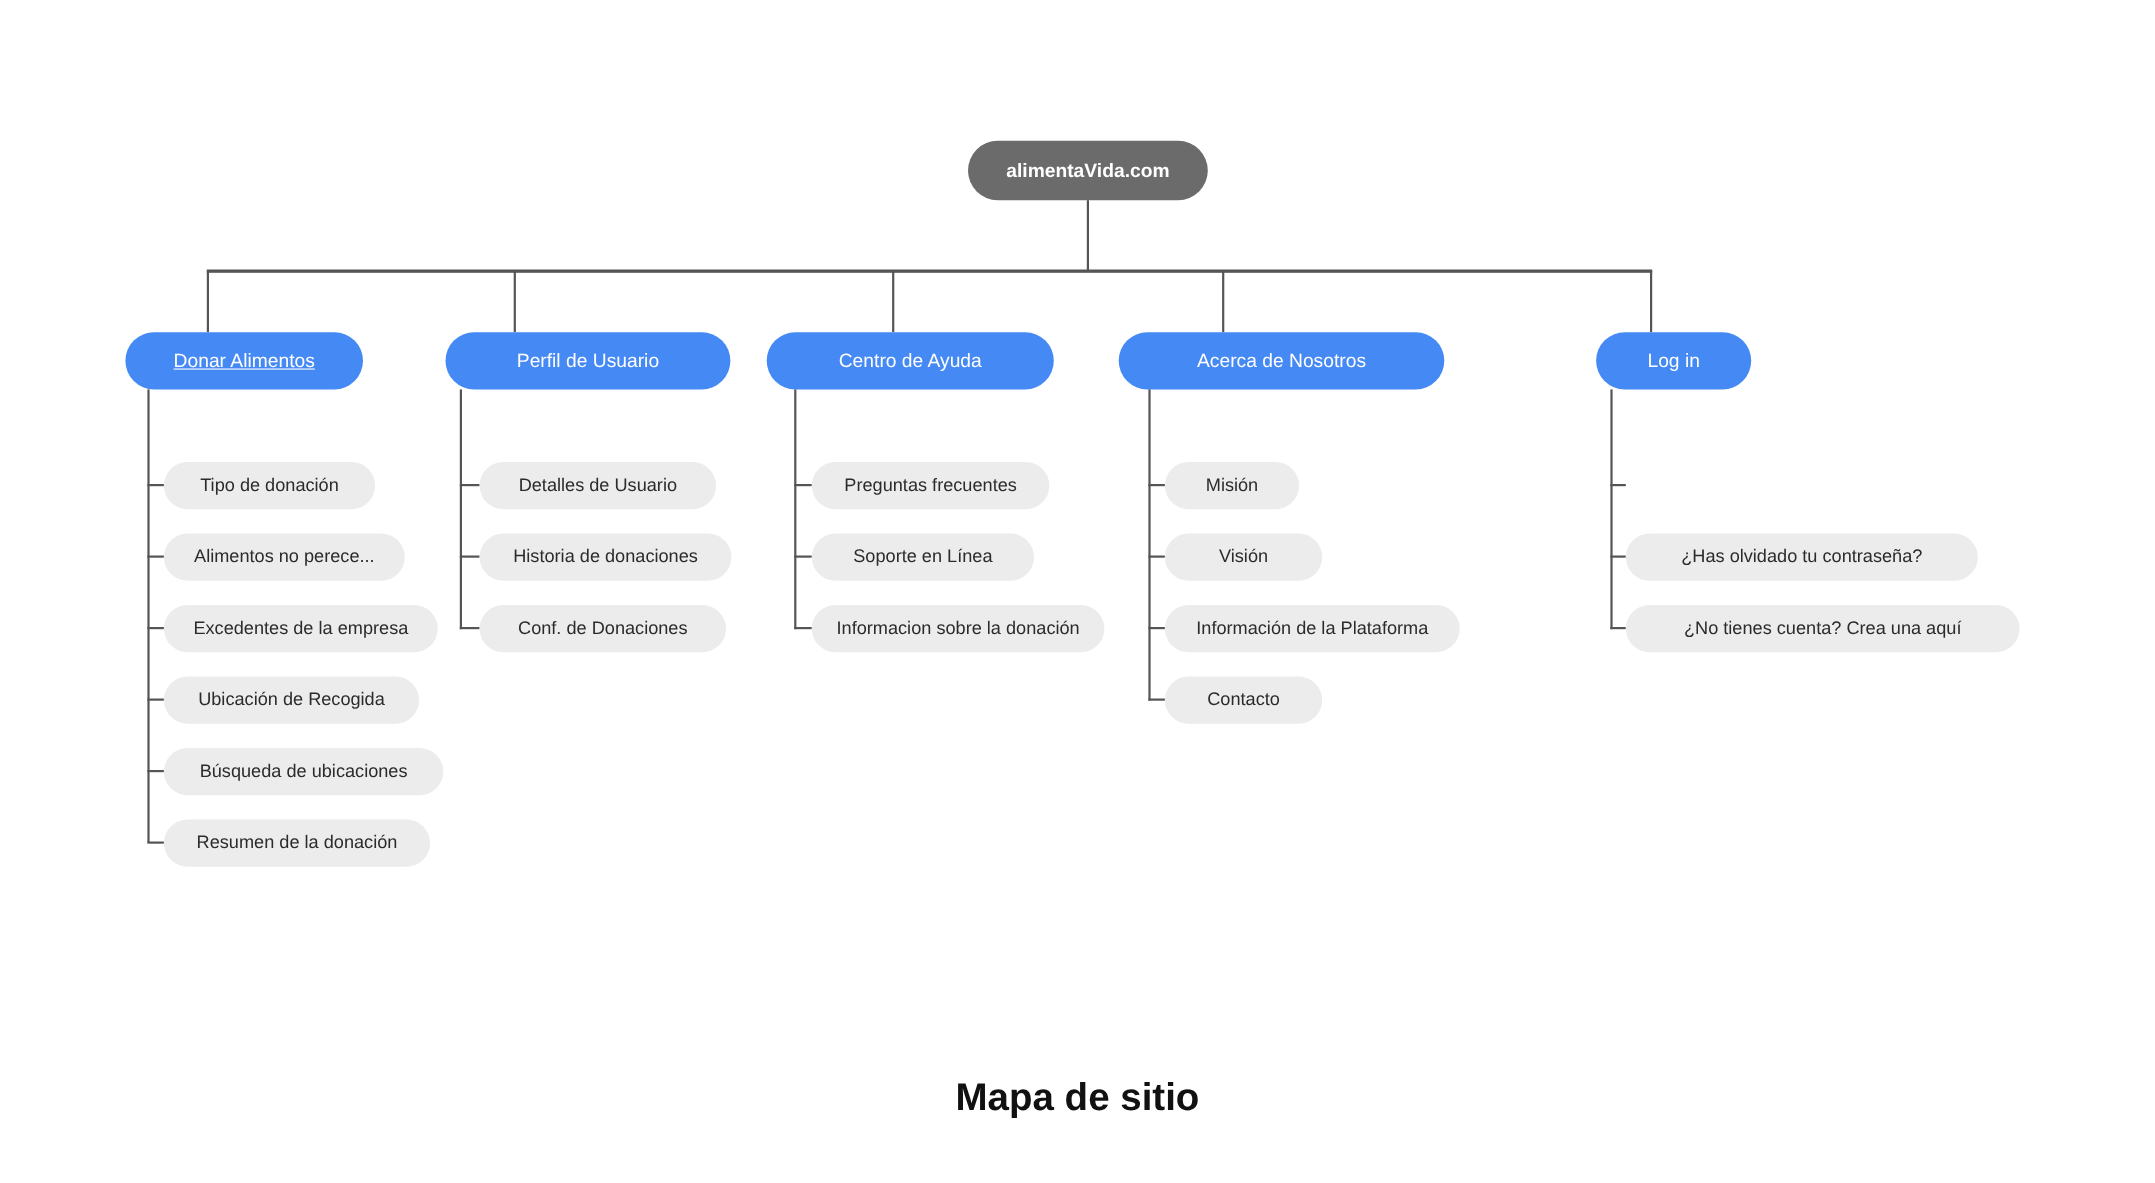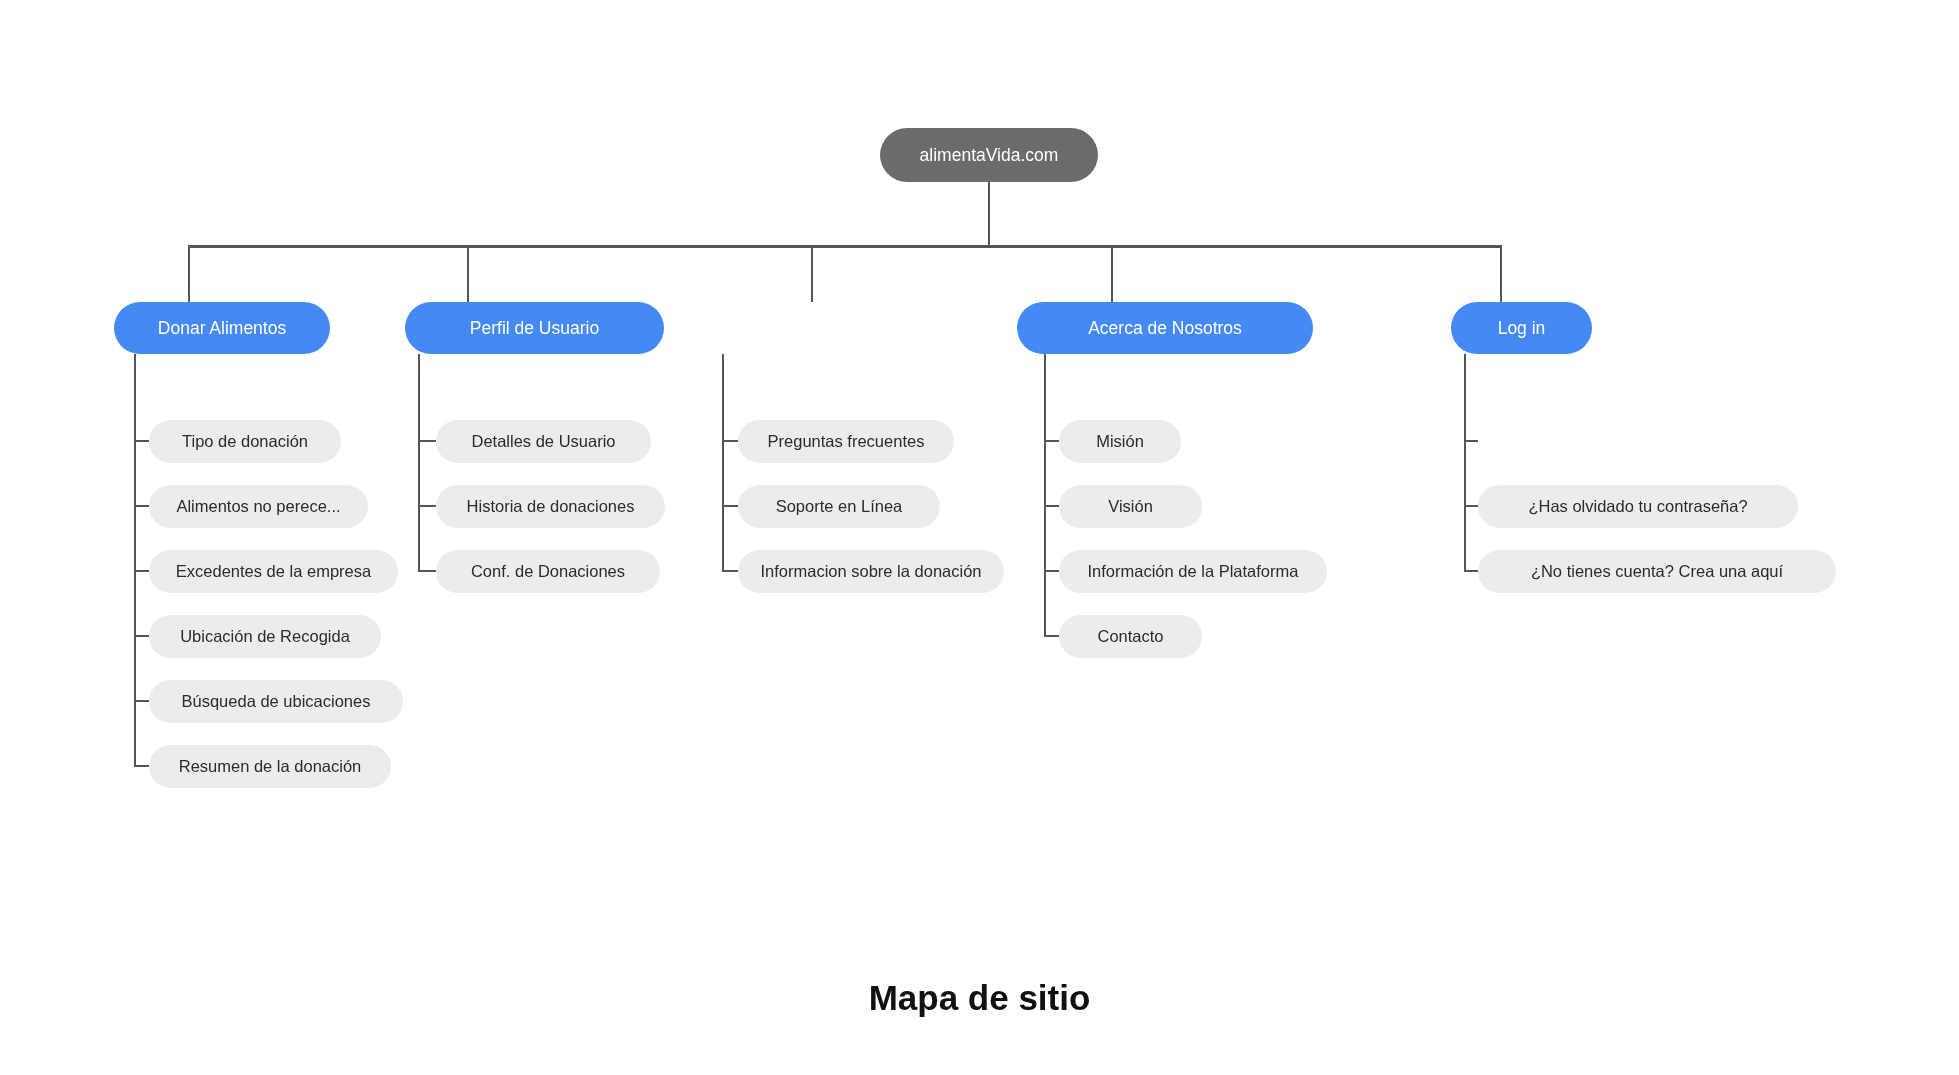--- a/index.html
+++ b/index.html
@@ -7,21 +7,21 @@
     position:relative;width:1959px;height:1075px;background:#ffffff;overflow:hidden;
     font-family:"Liberation Sans","DejaVu Sans",sans-serif;
   }
   .line{position:absolute;background:var(--line,#555555);}
   .hline-main{height:3px;}
   .vline{width:2px;}
   .tick{height:2px;}
   .root-node{
     position:absolute;height:54px;line-height:54px;border-radius:27px;
     background:var(--root,#6B6B6B);color:var(--text-light,#ffffff);
-    font-size:17.5px;text-align:center;white-space:nowrap;
+    font-size:17.5px;text-align:center;white-space:nowrap;font-weight:bold;
   }
   .section-node{
     position:absolute;height:52px;line-height:52px;border-radius:26px;
     background:var(--primary,#4589F4);color:var(--text-light,#ffffff);
     font-size:17.5px;text-align:center;white-space:nowrap;
   }
   .child-pill{
     position:absolute;height:43px;line-height:43px;border-radius:22px;
     background:var(--child-bg,#ECECEC);color:var(--text-dark,#2B2B2B);
     font-size:16.5px;text-align:center;white-space:nowrap;
@@ -40,21 +40,21 @@
 
   <div class="line vline" style="left:988px;top:182px;height:64px;"></div>
   <div class="line hline-main" style="left:188px;top:245px;width:1314px;"></div>
 
   <div class="line vline" style="left:188px;top:246px;height:56px;"></div>
   <div class="line vline" style="left:467px;top:246px;height:56px;"></div>
   <div class="line vline" style="left:811px;top:246px;height:56px;"></div>
   <div class="line vline" style="left:1111px;top:246px;height:56px;"></div>
   <div class="line vline" style="left:1500px;top:246px;height:56px;"></div>
 
-  <div class="section-node" style="left:114px;top:302px;width:216px;">Donar Alimentos</div>
+  <div class="section-node" style="left:114px;top:302px;width:216px;text-decoration:underline;">Donar Alimentos</div>
   <div class="line vline" style="left:134px;top:354px;height:412px;"></div>
   <div class="line tick" style="left:134px;top:440px;width:15px;"></div>
   <div class="line tick" style="left:134px;top:505px;width:15px;"></div>
   <div class="line tick" style="left:134px;top:570px;width:15px;"></div>
   <div class="line tick" style="left:134px;top:635px;width:15px;"></div>
   <div class="line tick" style="left:134px;top:700px;width:15px;"></div>
   <div class="line tick" style="left:134px;top:765px;width:15px;"></div>
   <div class="child-pill" style="left:149px;top:420px;width:192px;">Tipo de donación</div>
   <div class="child-pill" style="left:149px;top:485px;width:219px;">Alimentos  no perece...</div>
   <div class="child-pill" style="left:149px;top:550px;width:249px;">Excedentes de la empresa</div>
@@ -64,20 +64,21 @@
 
   <div class="section-node" style="left:405px;top:302px;width:259px;">Perfil de Usuario</div>
   <div class="line vline" style="left:418px;top:354px;height:218px;"></div>
   <div class="line tick" style="left:418px;top:440px;width:18px;"></div>
   <div class="line tick" style="left:418px;top:505px;width:18px;"></div>
   <div class="line tick" style="left:418px;top:570px;width:18px;"></div>
   <div class="child-pill" style="left:436px;top:420px;width:215px;">Detalles de Usuario</div>
   <div class="child-pill" style="left:436px;top:485px;width:229px;">Historia de donaciones</div>
   <div class="child-pill" style="left:436px;top:550px;width:224px;">Conf. de Donaciones</div>
 
+  <div class="section-node" style="left:697px;top:302px;width:261px;">Centro de Ayuda</div>
   <div class="line vline" style="left:722px;top:354px;height:218px;"></div>
   <div class="line tick" style="left:722px;top:440px;width:16px;"></div>
   <div class="line tick" style="left:722px;top:505px;width:16px;"></div>
   <div class="line tick" style="left:722px;top:570px;width:16px;"></div>
   <div class="child-pill" style="left:738px;top:485px;width:202px;">Soporte en Línea</div>
   <div class="child-pill" style="left:738px;top:420px;width:216px;">Preguntas frecuentes</div>
   <div class="child-pill" style="left:738px;top:550px;width:266px;">Informacion sobre la donación</div>
 
   <div class="section-node" style="left:1017px;top:302px;width:296px;">Acerca de Nosotros</div>
   <div class="line vline" style="left:1044px;top:354px;height:283px;"></div>

